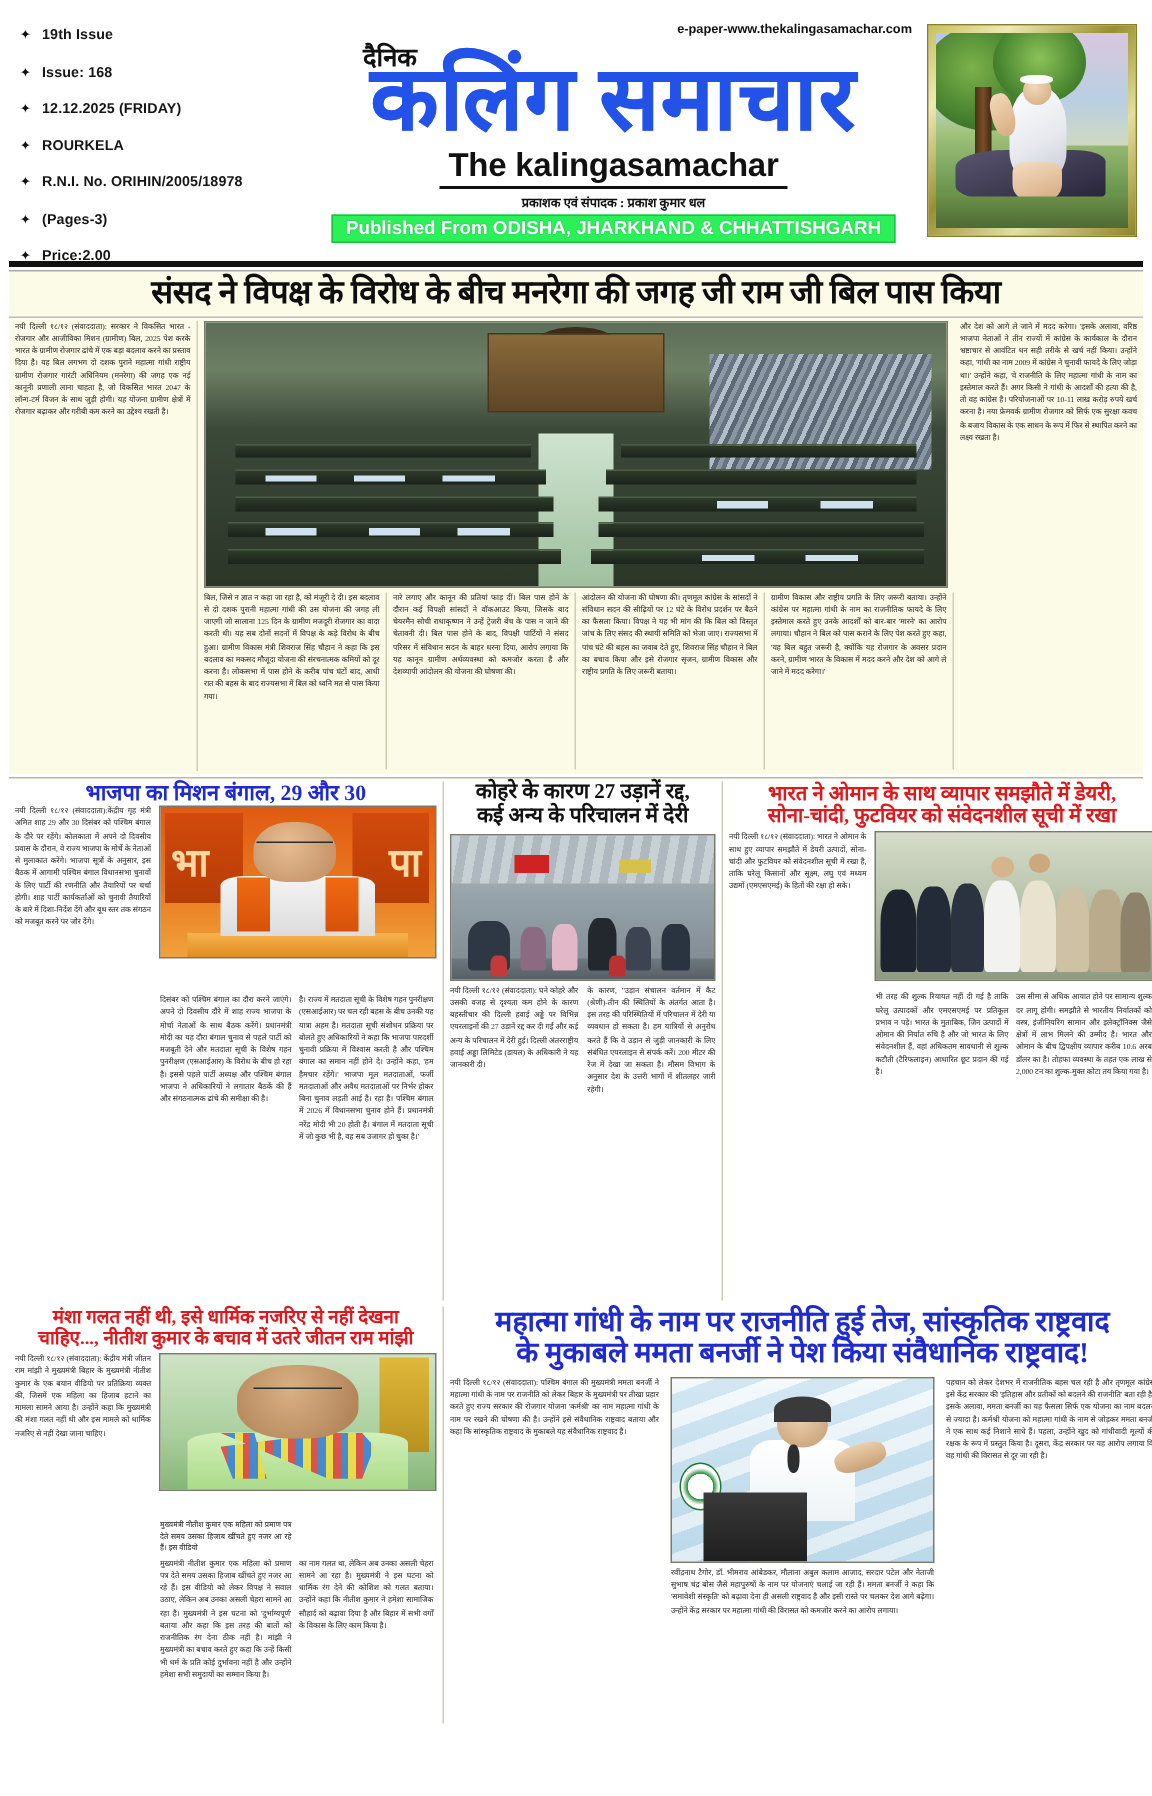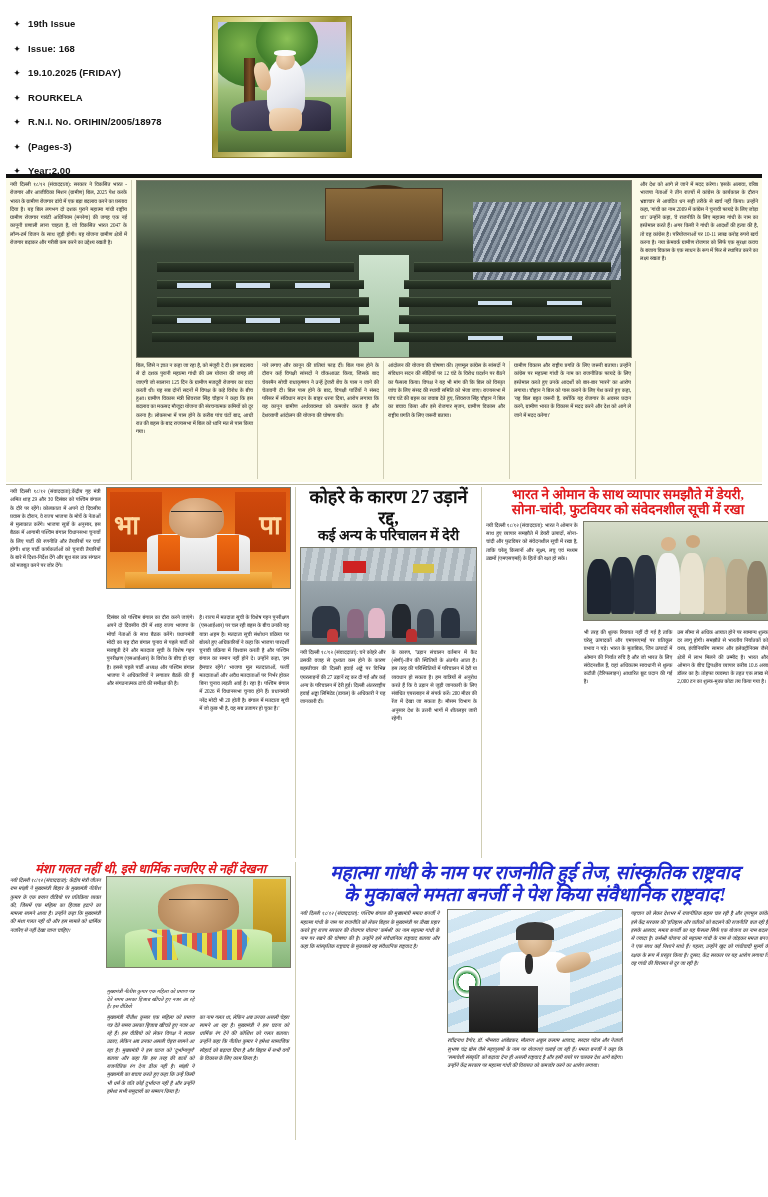--- a/index.html
+++ b/index.html
@@ -192,40 +192,48 @@
       <div class="mh-item">
         <span class="mh-star">✦</span>
         <span class="mh-txt">19th Issue</span>
       </div>
       <div class="mh-item">
         <span class="mh-star">✦</span>
         <span class="mh-txt">Issue: 168</span>
       </div>
       <div class="mh-item">
         <span class="mh-star">✦</span>
-        <span class="mh-txt">19.10.2025 (FRIDAY)</span>
+        <span class="mh-txt">12.12.2025 (FRIDAY)</span>
       </div>
       <div class="mh-item">
         <span class="mh-star">✦</span>
         <span class="mh-txt">ROURKELA</span>
       </div>
       <div class="mh-item">
         <span class="mh-star">✦</span>
         <span class="mh-txt">R.N.I. No. ORIHIN/2005/18978</span>
       </div>
       <div class="mh-item">
         <span class="mh-star">✦</span>
         <span class="mh-txt">(Pages-3)</span>
       </div>
       <div class="mh-item">
         <span class="mh-star">✦</span>
-        <span class="mh-txt">Year:2.00</span>
-      </div>
-    </div>
-
+        <span class="mh-txt">Price:2.00</span>
+      </div>
+    </div>
+
+    <div class="mh-center">
+      <div class="mh-eppr">e-paper-www.thekalingasamachar.com</div>
+      <div class="mh-dainik">दैनिक</div>
+      <div class="mh-title">कलिंग समाचार</div>
+      <div class="mh-sub">The kalingasamachar</div>
+      <div class="mh-pub">प्रकाशक एवं संपादक : प्रकाश कुमार धल</div>
+      <div class="mh-banner">Published From ODISHA, JHARKHAND &amp; CHHATTISHGARH</div>
+    </div>
 
     <div class="mh-right">
       <div class="sai-frame">
         <div class="sai-inner">
           <div class="sky"></div>
             <div class="tree"></div>
             <div class="tree2"></div>
           <div class="trunk"></div>
             <div class="rock"></div>
           <div class="robe"></div>
@@ -234,20 +242,21 @@
           <div class="head"></div>
             <div class="band"></div>
             <div class="ground"></div>
         </div>
       </div>
     </div>
   </div>
 
   <div class="rule-thick"></div>
 
+  <div class="hl-main">संसद ने विपक्ष के विरोध के बीच मनरेगा की जगह जी राम जी बिल पास किया</div>
 
   <div class="section" style="padding-top:2px;">
     <div style="display:grid; grid-template-columns:repeat(6,1fr); column-gap:0;">
 
       <div class="body-col divider-v" style="padding:0 4px; height:300px;">नयी दिल्ली १८/१२ (संवाददाता): सरकार ने विकसित भारत - रोजगार और आजीविका मिशन (ग्रामीण) बिल, 2025 पेश करके भारत के ग्रामीण रोजगार ढांचे में एक बड़ा बदलाव करने का प्रस्ताव दिया है। यह बिल लगभग दो दशक पुराने महात्मा गांधी राष्ट्रीय ग्रामीण रोजगार गारंटी अधिनियम (मनरेगा) की जगह एक नई कानूनी प्रणाली लाना चाहता है, जो विकसित भारत 2047 के लॉन्ग-टर्म विजन के साथ जुड़ी होगी। यह योजना ग्रामीण क्षेत्रों में रोजगार बढ़ाकर और गरीबी कम करने का उद्देश्य रखती है।</div>
 
       <div style="grid-column: 2 / 6; position:relative;">
         <div class="photo ph-parl" style="height:178px; margin:0 4px 3px 4px;">
           <div class="arch"></div>
             <div class="dais"></div>
@@ -284,20 +293,21 @@
 
       <div class="body-col" style="padding:0 4px; height:300px;">और देश को आगे ले जाने में मदद करेगा। 'इसके अलावा, वरिष्ठ भाजपा नेताओं ने तीन राज्यों में कांग्रेस के कार्यकाल के दौरान भ्रष्टाचार से आवंटित धन सही तरीके से खर्च नहीं किया। उन्होंने कहा, 'गांधी का नाम 2009 में कांग्रेस ने चुनावी फायदे के लिए जोड़ा था।' उन्होंने कहा, 'वे राजनीति के लिए महात्मा गांधी के नाम का इस्तेमाल करते हैं। अगर किसी ने गांधी के आदर्शों की हत्या की है, तो वह कांग्रेस है। परियोजनाओं पर 10-11 लाख करोड़ रुपये खर्च करना है। नया फ्रेमवर्क ग्रामीण रोजगार को सिर्फ एक सुरक्षा कवच के बजाय विकास के एक साधन के रूप में फिर से स्थापित करने का लक्ष्य रखता है।</div>
     </div>
   </div>
 
   <div class="hr-thin"></div>
 
   <div style="display:grid; grid-template-columns: 290px 186px 292px; margin:0 6px;">
 
     <div style="padding:0 4px; border-right:1px solid #cfcdb4;">
+      <div class="hl2 hl-blue" style="font-size:14.5px;">भाजपा का मिशन बंगाल, 29 और 30</div>
 
       <div style="display:grid; grid-template-columns: 1fr 1fr 1fr; column-gap:0;">
         <div class="body-col" style="padding:0 3px 0 0; height:124px;">नयी दिल्ली १८/१२ (संवाददाता):केंद्रीय गृह मंत्री अमित शाह 29 और 30 दिसंबर को पश्चिम बंगाल के दौरे पर रहेंगे। कोलकाता में अपने दो दिवसीय प्रवास के दौरान, वे राज्य भाजपा के मोर्चे के नेताओं से मुलाकात करेंगे। भाजपा सूत्रों के अनुसार, इस बैठक में आगामी पश्चिम बंगाल विधानसभा चुनावों के लिए पार्टी की रणनीति और तैयारियों पर चर्चा होगी। शाह पार्टी कार्यकर्ताओं को चुनावी तैयारियों के बारे में दिशा-निर्देश देंगे और बूथ स्तर तक संगठन को मजबूत करने पर जोर देंगे।</div>
         <div style="grid-column: 2 / 4;">
           <div class="photo ph-shah" style="height:102px; margin:0 0 3px 2px;">
             <div class="banner-l"></div>
               <div class="banner-r"></div>
             <div class="glyph" style="left:4%; top:18%; font-size:26px;">भा</div>
             <div class="glyph" style="right:5%; top:18%; font-size:26px;">पा</div>
             <div class="podium"></div>
@@ -310,21 +320,21 @@
         </div>
       </div>
       <div style="display:grid; grid-template-columns: 1fr 1fr 1fr; column-gap:0; margin-top:2px;">
         <div style="height:1px;"></div>
         <div class="body-col" style="padding:0 3px; height:168px;">दिसंबर को पश्चिम बंगाल का दौरा करने जाएंगे। अपने दो दिवसीय दौरे में शाह राज्य भाजपा के मोर्चा नेताओं के साथ बैठक करेंगे। प्रधानमंत्री मोदी का यह दौरा बंगाल चुनाव से पहले पार्टी को मजबूती देने और मतदाता सूची के विशेष गहन पुनरीक्षण (एसआईआर) के विरोध के बीच हो रहा है। इससे पहले पार्टी अध्यक्ष और पश्चिम बंगाल भाजपा ने अधिकारियों ने लगातार बैठकें की हैं और संगठनात्मक ढांचे की समीक्षा की है।</div>
         <div class="body-col" style="padding:0 2px; height:168px;">है। राज्य में मतदाता सूची के विशेष गहन पुनरीक्षण (एसआईआर) पर चल रही बहस के बीच उनकी यह यात्रा अहम है। मतदाता सूची संशोधन प्रक्रिया पर बोलते हुए अधिकारियों ने कहा कि भाजपा पारदर्शी चुनावी प्रक्रिया में विश्वास करती है और पश्चिम बंगाल का समान नहीं होने दे। उन्होंने कहा, 'हम हैमचार रहेंगे।' भाजपा मूल मतदाताओं, फर्जी मतदाताओं और अवैध मतदाताओं पर निर्भर होकर बिना चुनाव लड़ती आई है। रहा है। पश्चिम बंगाल में 2026 में विधानसभा चुनाव होने हैं। प्रधानमंत्री नरेंद्र मोदी भी 20 होती है। बंगाल में मतदाता सूची में जो कुछ भी है, वह सब उजागर हो चुका है।'</div>
       </div>
     </div>
 
     <div style="padding:0 4px; border-right:1px solid #cfcdb4;">
-      <div class="hl2 hl-black" style="font-size:18px;">कोहरे के कारण 27 उड़ानें रद्द,</div>
+      <div class="hl2 hl-black" style="font-size:14px;">कोहरे के कारण 27 उड़ानें रद्द,</div>
       <div class="hl2 hl-black" style="font-size:14px; margin-bottom:3px;">कई अन्य के परिचालन में देरी</div>
 
       <div class="photo ph-air" style="height:98px; margin-bottom:3px;">
         <div class="ceil"></div>
           <div class="sign"></div>
           <div class="sign2"></div>
           <div class="floor"></div>
         <div class="pax" style="left:6%;  width:16%; height:34%; background:#2e3744;"></div>
         <div class="pax" style="left:26%; width:10%; height:30%; background:#8c6a82;"></div>
         <div class="pax" style="left:38%; width:10%; height:32%; background:#e2b8c8;"></div>
@@ -363,24 +373,25 @@
         </div>
       </div>
       <div style="display:grid; grid-template-columns: 1fr 1fr 1fr; column-gap:0; margin-top:3px;">
         <div style="height:1px;"></div>
         <div class="body-col" style="padding:0 3px; height:172px;">भी तरह की शुल्क रियायत नहीं दी गई है ताकि घरेलू उत्पादकों और एमएसएमई पर प्रतिकूल प्रभाव न पड़े। भारत के मुताबिक, जिन उत्पादों में ओमान की निर्यात रुचि है और जो भारत के लिए संवेदनशील हैं, वहां अधिकतम सावधानी से शुल्क कटौती (टैरिफलाइन) आधारित छूट प्रदान की गई है।</div>
         <div class="body-col" style="padding:0 2px; height:172px;">उस सीमा से अधिक आयात होने पर सामान्य शुल्क दर लागू होगी। समझौते से भारतीय निर्यातकों को वस्त्र, इंजीनियरिंग सामान और इलेक्ट्रॉनिक्स जैसे क्षेत्रों में लाभ मिलने की उम्मीद है। भारत और ओमान के बीच द्विपक्षीय व्यापार करीब 10.6 अरब डॉलर का है। तोहफा व्यवस्था के तहत एक लाख से 2,000 टन का शुल्क-मुक्त कोटा तय किया गया है।</div>
       </div>
     </div>
   </div>
 
-  <div style="display:grid; grid-template-columns: 290px 478px; margin:4px 6px 0 6px;font-style:italic;">
+  <div style="display:grid; grid-template-columns: 290px 478px; margin:4px 6px 0 6px;">
 
     <div style="padding:0 4px; border-right:1px solid #cfcdb4;">
       <div class="hl2 hl-red" style="font-size:12.5px;">मंशा गलत नहीं थी, इसे धार्मिक नजरिए से नहीं देखना</div>
+      <div class="hl2 hl-red" style="font-size:12.5px; margin-bottom:3px;">चाहिए..., नीतीश कुमार के बचाव में उतरे जीतन राम मांझी</div>
 
       <div style="display:grid; grid-template-columns: 1fr 1fr 1fr; column-gap:0;">
         <div class="body-col" style="padding:0 3px 0 0; height:110px;">नयी दिल्ली १८/१२ (संवाददाता): केंद्रीय मंत्री जीतन राम मांझी ने मुख्यमंत्री बिहार के मुख्यमंत्री नीतीश कुमार के एक बयान वीडियो पर प्रतिक्रिया व्यक्त की, जिसमें एक महिला का हिजाब हटाने का मामला सामने आया है। उन्होंने कहा कि मुख्यमंत्री की मंशा गलत नहीं थी और इस मामले को धार्मिक नजरिए से नहीं देखा जाना चाहिए।</div>
         <div style="grid-column: 2 / 4; padding-left:2px;">
           <div class="photo ph-manjhi" style="height:92px;">
             <div class="drape"></div>
             <div class="kurta"></div>
               <div class="scarf"></div>
               <div class="head"></div>
             <div style="position:absolute; left:34%; top:24%; width:32%; height:5%; border-top:1.4px solid #2b2b2b;"></div>

